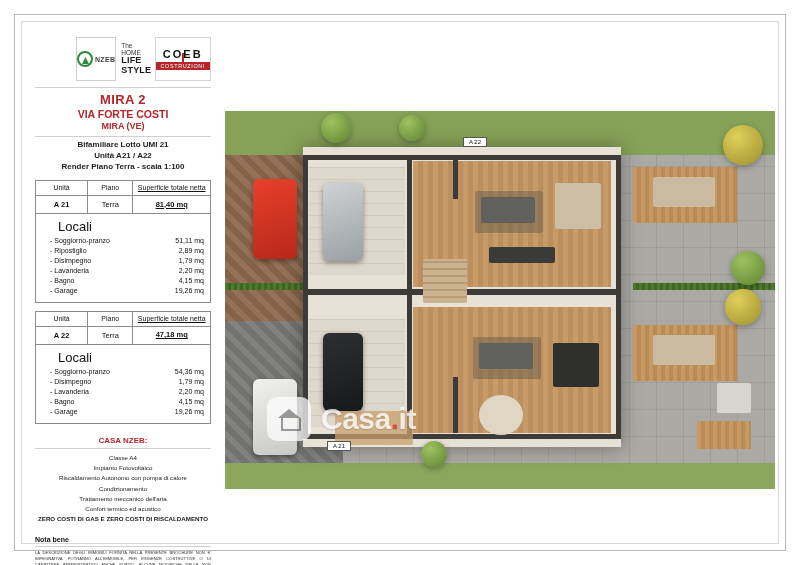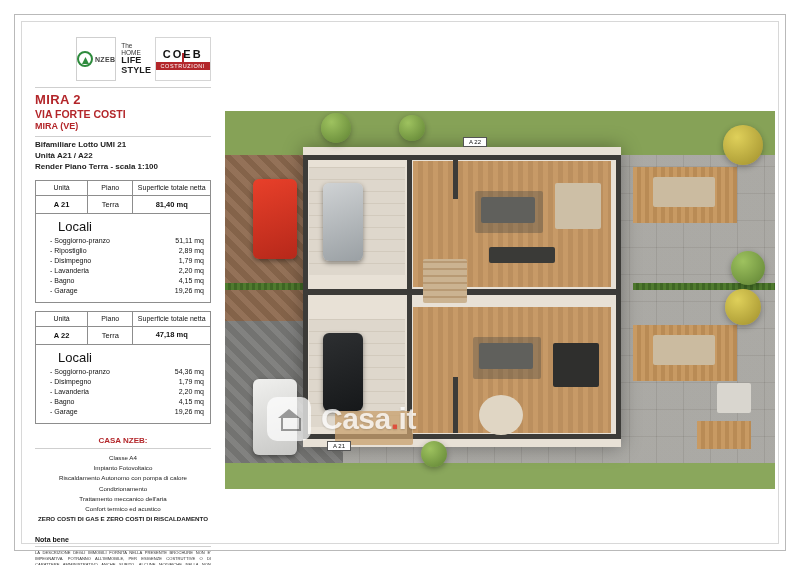--- a/index.html
+++ b/index.html
@@ -96,21 +96,21 @@
   .coeb-bar:before {
     content: "";
     position: absolute; left: 50%; top: -9px;
     width: 2px; height: 9px; background: #b3262a;
     transform: translateX(-50%);
   }
 
   .rule { border-top: 1px solid #cfcfcf; margin: 6px 0 4px; }
 
   
-  .titleblock { text-align: left; }
+  .titleblock { text-align: center; }
   .t-main { color: #b3262a; font-size: 13px; font-weight: bold; letter-spacing: .4px; }
   .t-sub  { color: #b3262a; font-size: 10.5px; font-weight: bold; margin-top: 1px; }
   .t-sub2 { color: #b3262a; font-size: 9px; font-weight: bold; margin-top: 1px; }
   .t-line { border-top: 1px solid #cfcfcf; margin: 5px 0 3px; }
   .t-desc { font-size: 8px; color: #222; line-height: 1.35; font-weight: bold; }
 
   
   .unit-table {
     width: 100%;
     border: 1px solid #8d8d8d;
@@ -129,21 +129,21 @@
   }
   .ut-row {
     display: flex;
     border-bottom: 1px solid #8d8d8d;
     text-align: center;
     align-items: center;
   }
   .ut-row > div { padding: 4px 1px; }
   .c1 { width: 30%; border-right: 1px solid #8d8d8d; }
   .c2 { width: 26%; border-right: 1px solid #8d8d8d; }
-  .c3 { width: 44%; line-height: 1.15; }
+  .c3 { width: 44%; line-height: 1.15; text-decoration: underline; }
   .ut-row .c1 { font-weight: bold; }
   .ut-row .c3 { font-weight: bold; }
 
   .ut-locali-title {
     padding: 5px 0 2px 22px;
     font-size: 13px;
   }
   .ut-items { padding: 0 6px 6px 14px; }
   .ut-item {
     display: flex;

